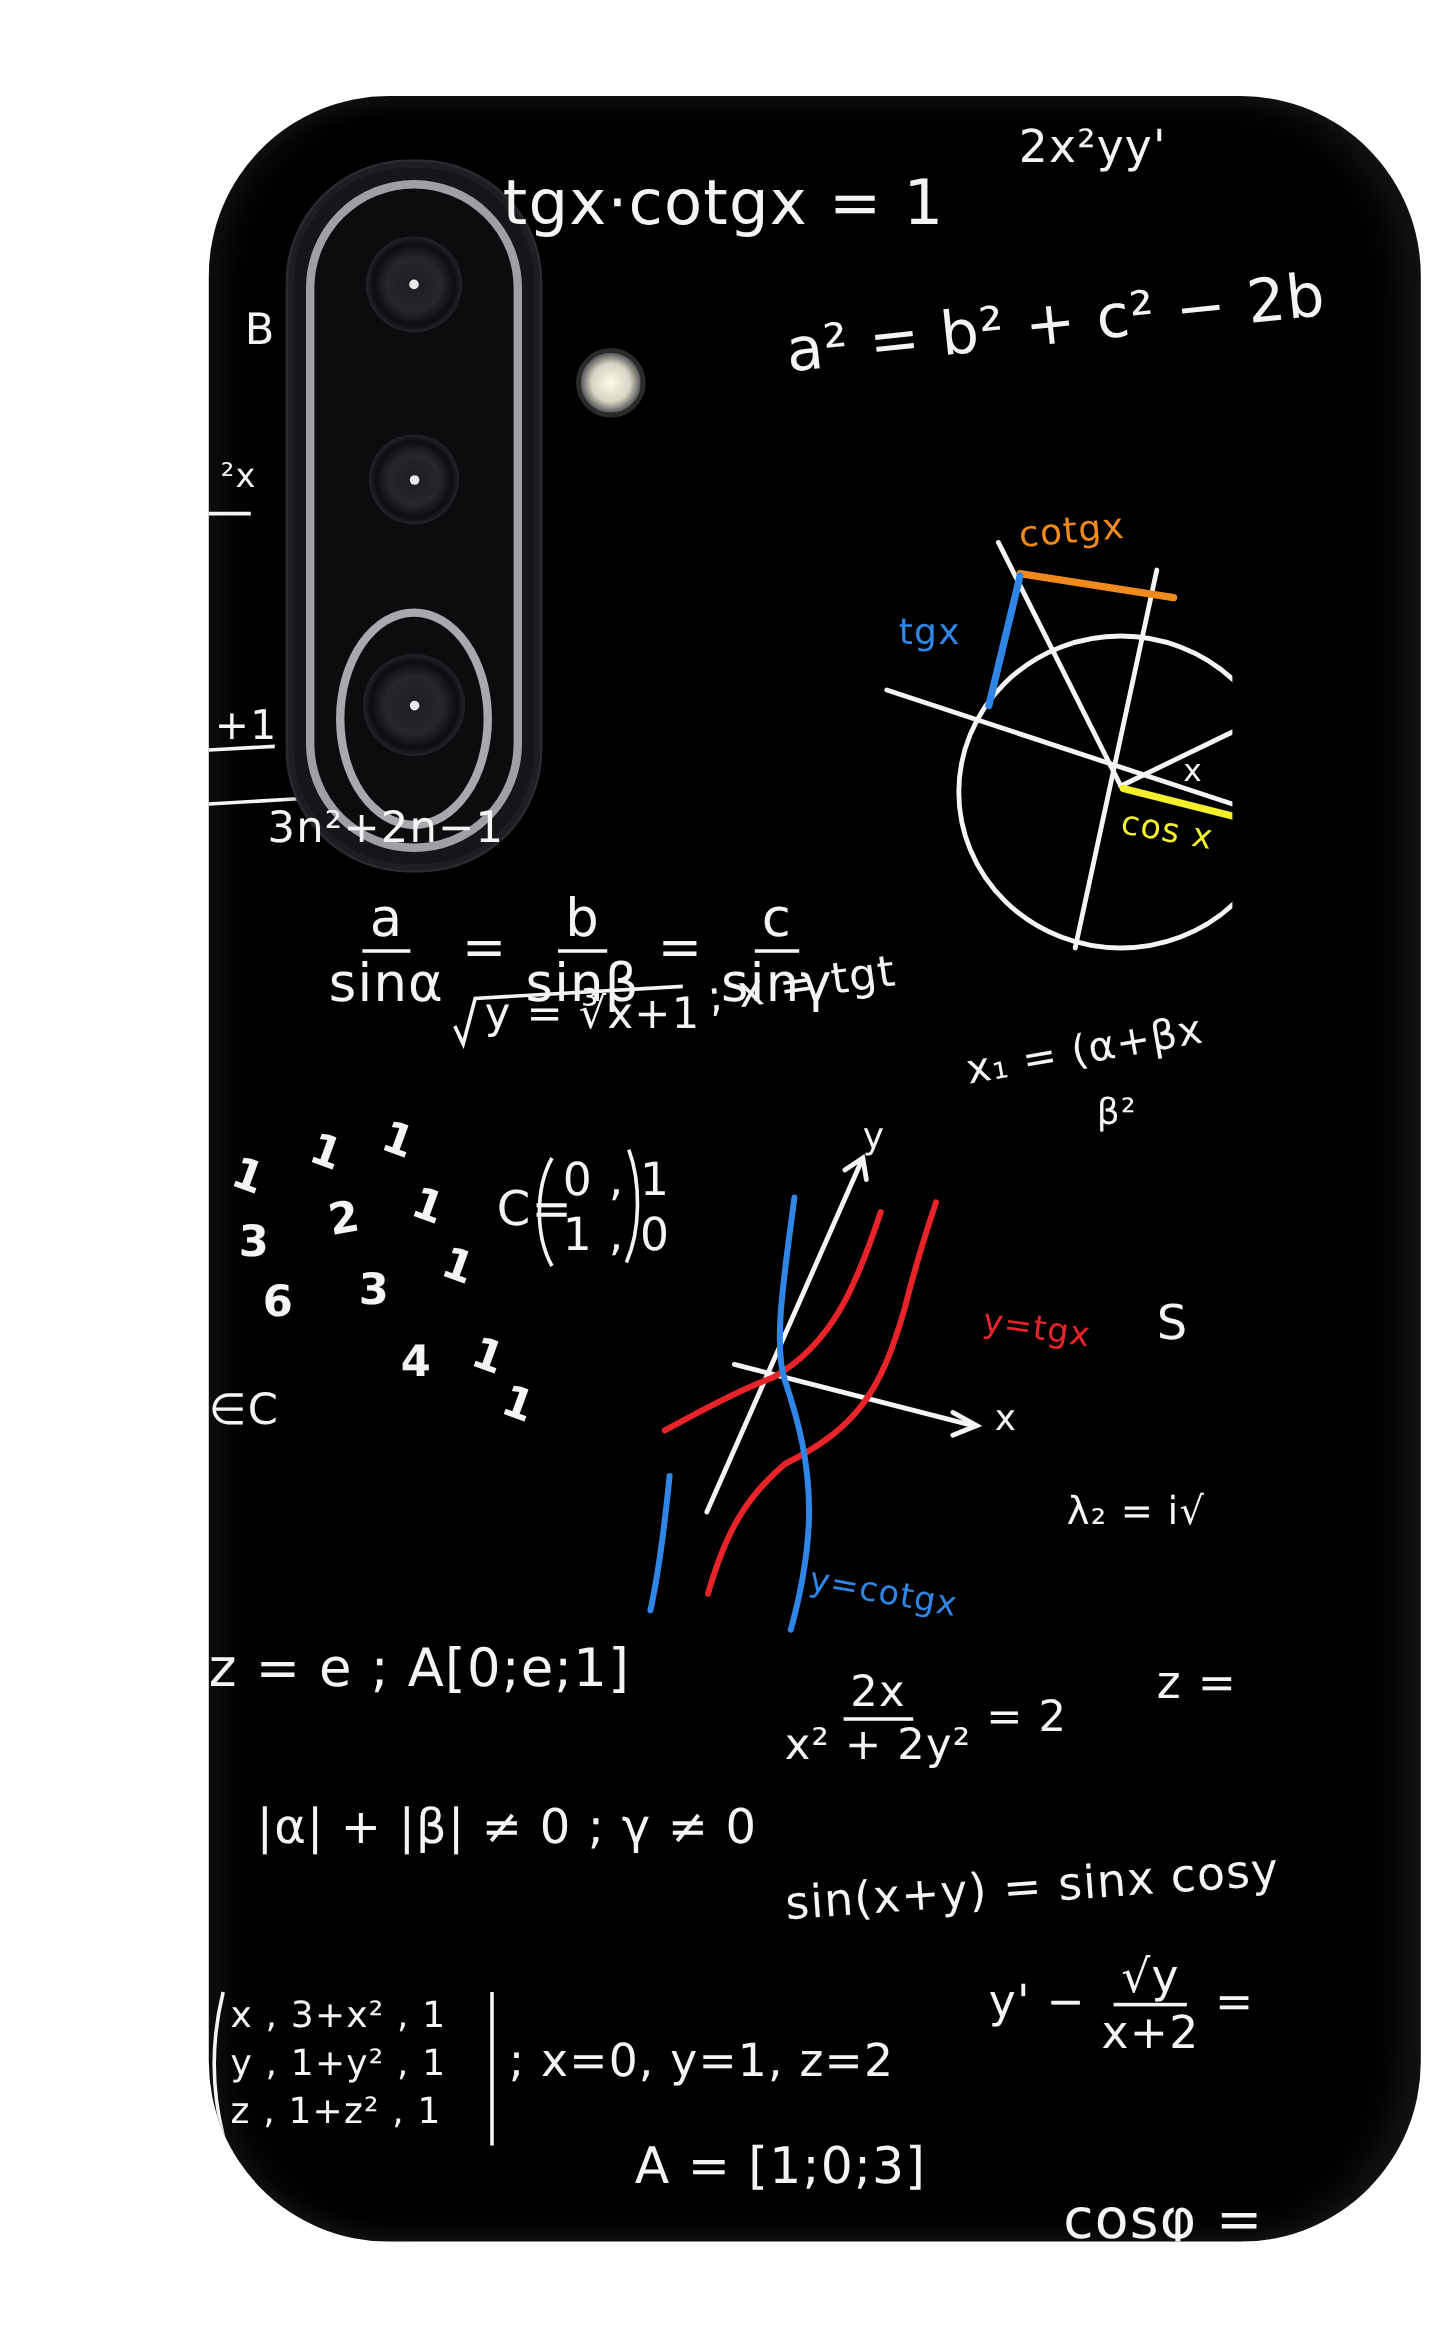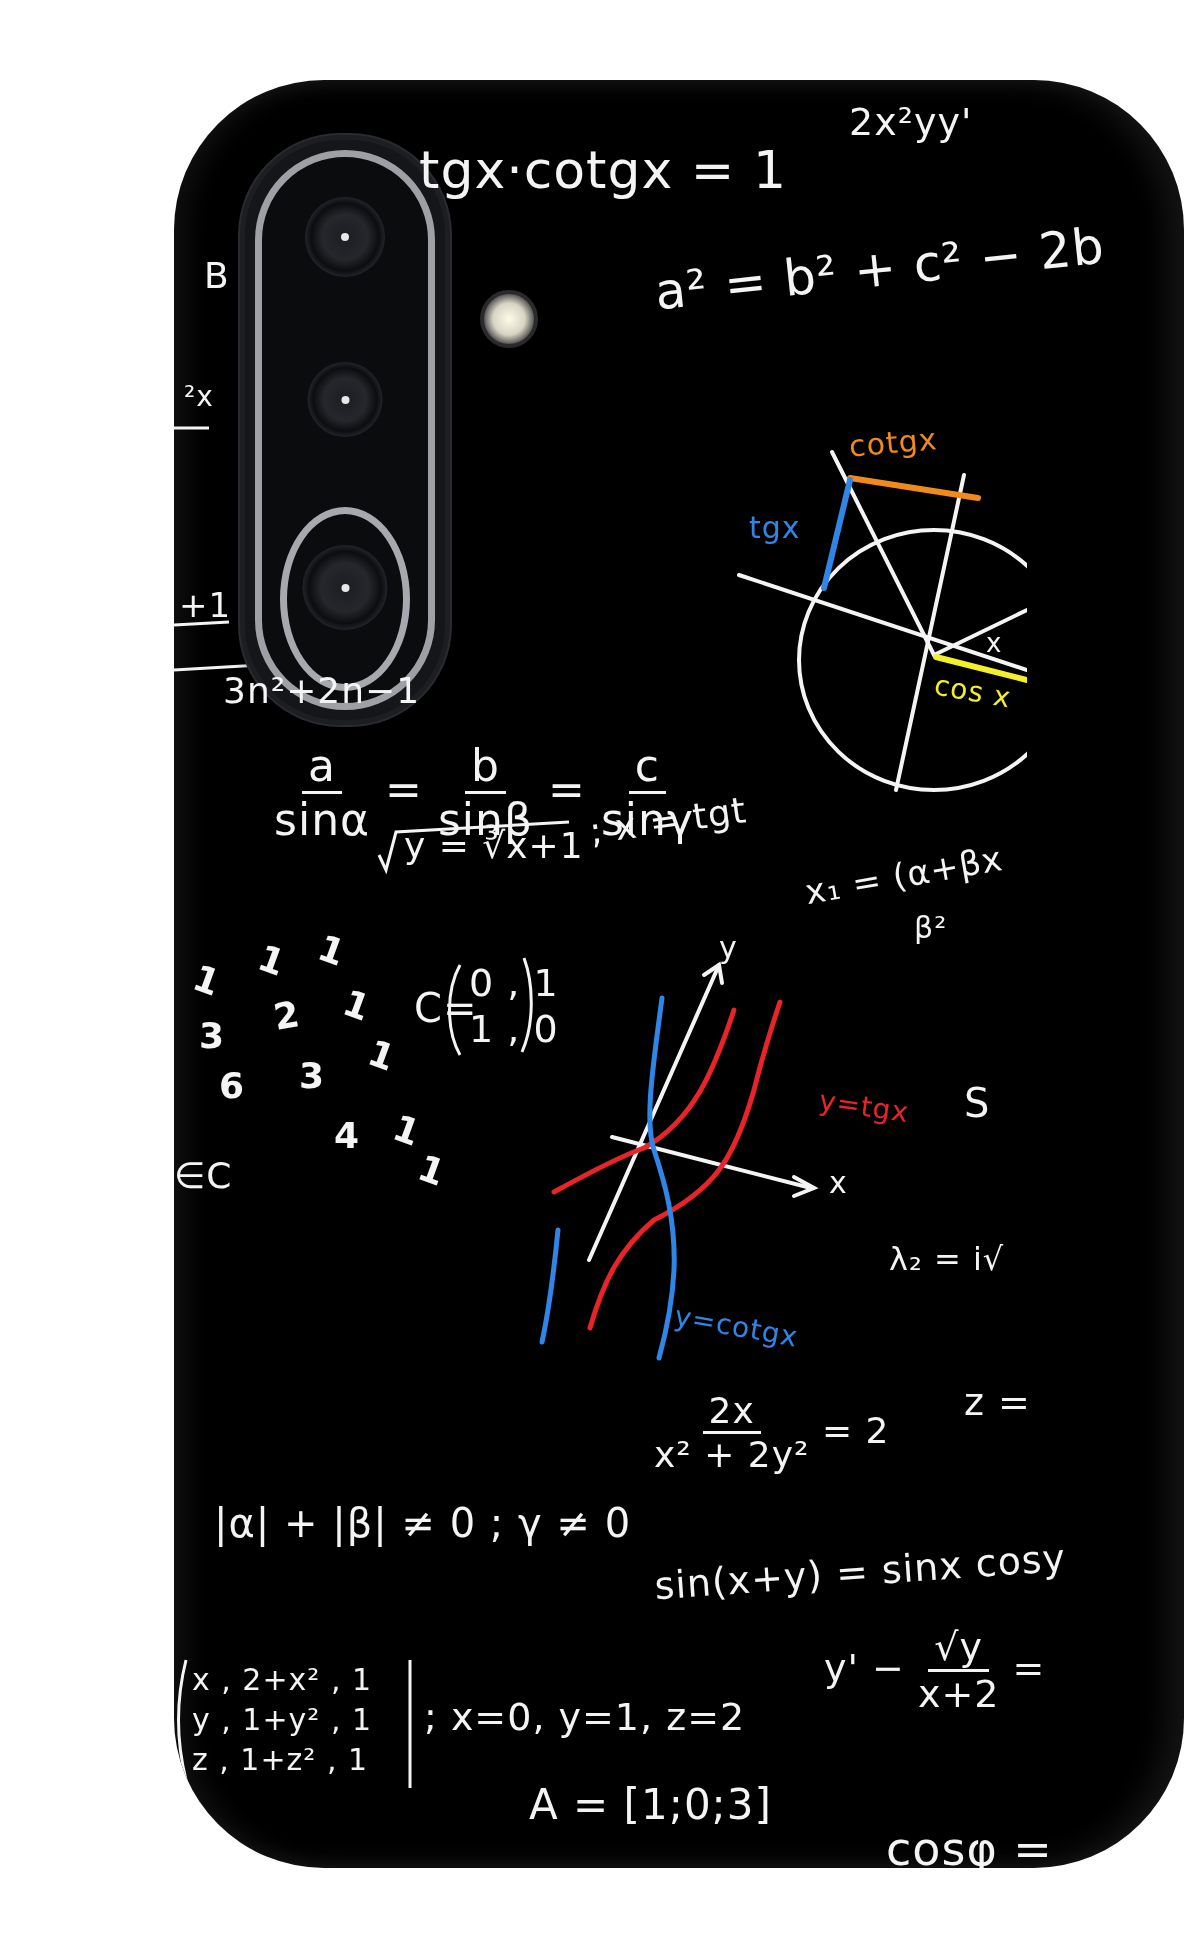--- a/index.html
+++ b/index.html
@@ -138,34 +138,35 @@
   <div class="chalk" style="left:655px;top:1085px;font-size:30px;">x</div>
 
   <div class="chalk orange" style="left:675px;top:345px;font-size:30px;transform:rotate(-5deg);">cotgx</div>
   <div class="chalk blue" style="left:575px;top:430px;font-size:30px;">tgx</div>
   <div class="chalk yellow" style="left:760px;top:595px;font-size:28px;transform:rotate(10deg);">cos x</div>
   <div class="chalk" style="left:812px;top:548px;font-size:26px;">x</div>
 
   <div class="chalk" style="left:790px;top:1000px;font-size:40px;">S</div>
   <div class="chalk" style="left:715px;top:1160px;font-size:32px;">λ₂ = i√</div>
 
+  <div class="chalk" style="left:0px;top:1285px;font-size:44px;">z = e ; A[0;e;1]</div>
   <div class="chalk" style="left:480px;top:1310px;font-size:36px;">
     <span class="frac">
         <span class="num">2x</span>
         <span>x² + 2y²</span>
       </span>
     <span>= 2</span>
   </div>
   <div class="chalk" style="left:790px;top:1300px;font-size:38px;">z =</div>
 
   <div class="chalk" style="left:40px;top:1420px;font-size:40px;">|α| + |β| ≠ 0 ; γ ≠ 0</div>
   <div class="chalk" style="left:480px;top:1470px;font-size:38px;transform:rotate(-4deg);">sin(x+y) = sinx cosy</div>
 
   <div class="chalk" style="left:18px;top:1580px;font-size:30px;line-height:40px;">
-    <div>x , 2+x² , 1</div>
+    <div>x , 3+x² , 1</div>
     <div>y , 1+y² , 1</div>
     <div>z , 1+z² , 1</div>
   </div>
   <div class="chalk" style="left:250px;top:1615px;font-size:38px;">; x=0, y=1, z=2</div>
 
   <div class="chalk" style="left:650px;top:1545px;font-size:38px;">
     <span>y' −</span>
     <span class="frac">
         <span class="num">√y</span>
         <span>x+2</span>

